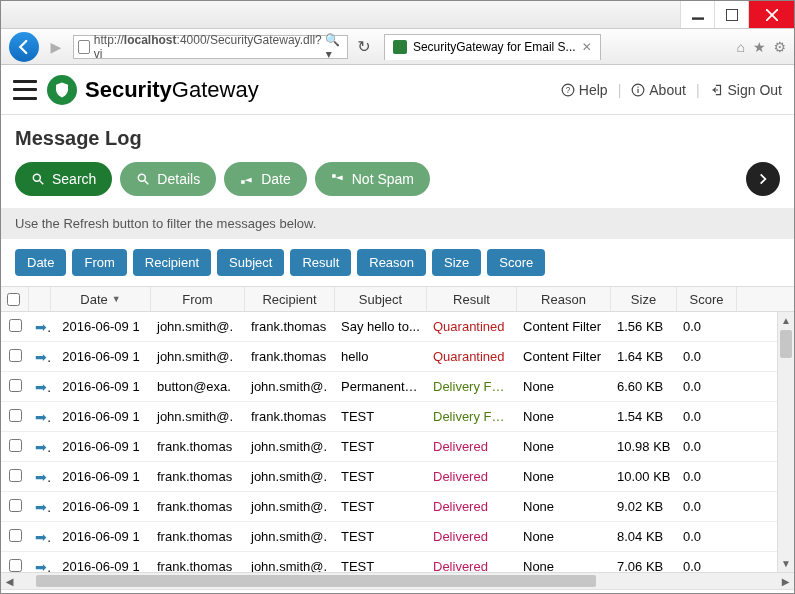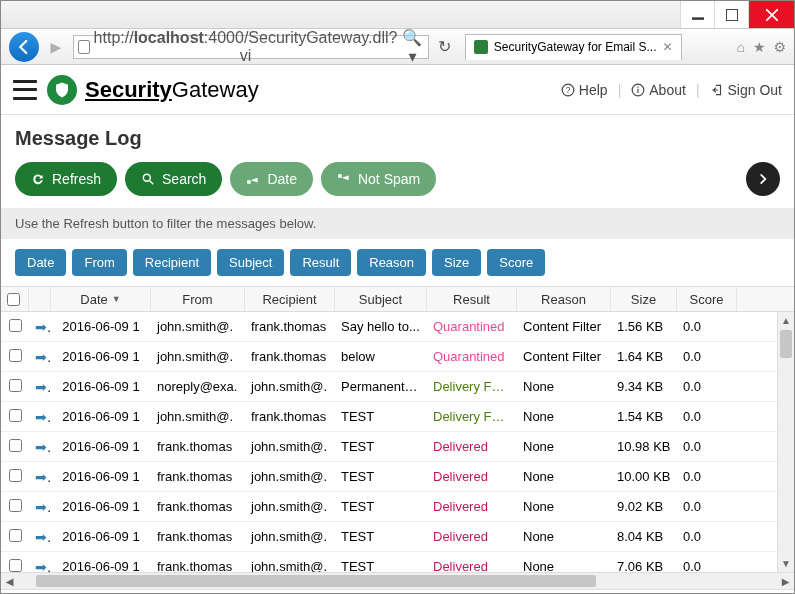--- a/index.html
+++ b/index.html
@@ -9,39 +9,39 @@
   .titlebar { height: 28px; background: linear-gradient(#f6f6f6,#e9e9e9); display:flex; justify-content:flex-end; align-items:stretch; border-bottom:1px solid #ccc; }
   .win-btn { width:34px; display:flex; align-items:center; justify-content:center; border-left:1px solid #ddd; font-size:12px; color:#333; cursor:default;}
   .win-btn.close { background:#e81123; color:#fff; width:46px;}
   .win-btn.max { background:#fff;}
   .win-btn.min { background:#fff;}
   .win-btn svg { width:12px; height:12px; }
 
   .navbar { height:36px; background:linear-gradient(#fdfdfd,#ececec); display:flex; align-items:center; padding:0 8px; gap:6px; border-bottom:1px solid #c8c8c8;}
   .back-btn { width:30px; height:30px; border-radius:50%; background:linear-gradient(#2994e6,#0f6bc0); display:flex; align-items:center; justify-content:center; color:#fff; font-size:16px; }
   .fwd-btn { width:22px; height:22px; color:#b0b0b0; display:flex;align-items:center;justify-content:center;font-size:14px;}
-  .urlbar { flex:0 0 250px; height:24px; border:1px solid #bcbcbc; background:#fff; display:flex; align-items:center; gap:4px; padding:0 4px; font-size:16px; color:#555;text-align:center; }
+  .urlbar { flex:0 0 250px; height:24px; border:1px solid #bcbcbc; background:#fff; display:flex; align-items:center; gap:4px; padding:0 4px; font-size:12px; color:#555; }
   .urlbar .globe { width:14px;height:14px;border:1px solid #888;border-radius:2px;}
   .refresh-nav { width:20px;height:20px; display:flex;align-items:center;justify-content:center;color:#555;}
   .tab { height:26px; border:1px solid #bcbcbc; border-bottom:none; background:#fff; display:flex; align-items:center; gap:6px; padding:0 8px; font-size:12px; margin-left:4px; }
   .tab .favicon{width:14px;height:14px;background:#2b7f3b;border-radius:2px;}
   .tab .close-tab{color:#888;font-size:12px;}
   .nav-icons { margin-left:auto; display:flex; gap:8px; color:#888; }
   .nav-icons span{font-size:14px;}
 
   
   .app { background:#fff; }
   .app-header { height:50px; display:flex; align-items:center; padding:0 12px; border-bottom:1px solid #e0e0e0;}
   .hamburger{width:24px;height:20px;display:flex;flex-direction:column;justify-content:space-between;margin-right:10px;}
   .hamburger div{height:3px;background:#222;border-radius:1px;}
   .logo{display:flex;align-items:center;gap:8px;}
   .logo-badge{width:30px;height:30px;background:#1f8a3d;border-radius:50%;display:flex;align-items:center;justify-content:center;}
   .logo-badge svg{width:18px;height:18px;fill:#fff;}
   .logo-text{font-size:22px;}
-  .logo-text b{font-weight:700;text-decoration:underline;}
+  .logo-text b{font-weight:700;}
   .header-links{margin-left:auto;display:flex;gap:10px;align-items:center;font-size:14px;color:#444;}
   .header-links .sep{color:#ccc;}
   .header-links a{display:flex;align-items:center;gap:4px;cursor:default;}
   .header-links svg{width:14px;height:14px;fill:#444;}
 
   .page-title{font-size:20px;font-weight:bold;padding:12px 14px;color:#333;}
 
   .toolbar{padding:0 14px 12px 14px;display:flex;gap:8px;align-items:center;}
   .pill{height:34px;border-radius:17px;display:inline-flex;align-items:center;gap:7px;padding:0 16px;color:#fff;font-size:14px;cursor:default;}
   .pill svg{width:14px;height:14px;fill:#fff;}
@@ -67,21 +67,21 @@
   .c-subj{width:92px;}
   .c-res{width:90px;}
   .c-rsn{width:94px;}
   .c-size{width:66px;}
   .c-score{width:60px;}
   .grid-head .col{border-right:1px solid #e5e5e5;height:100%;display:flex;align-items:center;justify-content:flex-start;}
   .grid-head .c-date,.grid-head .c-from,.grid-head .c-rcpt,.grid-head .c-subj,.grid-head .c-res,.grid-head .c-rsn,.grid-head .c-size,.grid-head .c-score{justify-content:center;}
   .grid-body{max-height:260px;overflow:hidden;position:relative;}
   .grid-row{display:flex;align-items:center;height:30px;font-size:13px;border-bottom:1px solid #eee;}
   .arrow-in{color:#2f7fb0;font-size:14px;}
-  .res-q{color:#ec4899;}
+  .res-q{color:#b91c1c;}
   .res-f{color:#4d7c0f;}
   .res-d{color:#be185d;}
 
   .vscroll{position:absolute;right:0;top:0;bottom:0;width:17px;background:#f0f0f0;border-left:1px solid #ddd;}
   .vscroll .thumb{position:absolute;left:2px;right:2px;top:18px;height:28px;background:#c6c6c6;border-radius:2px;}
   .vscroll .arr{position:absolute;left:0;right:0;height:17px;display:flex;align-items:center;justify-content:center;color:#666;font-size:10px;}
   .vscroll .arr.up{top:0;} .vscroll .arr.dn{bottom:0;}
 
   .hscroll{height:17px;background:#f0f0f0;border-top:1px solid #ddd;display:flex;align-items:center;}
   .hscroll .arr{width:17px;text-align:center;color:#666;font-size:10px;}
@@ -180,30 +180,31 @@
           <span>Sign Out</span>
         </a>
     </div>
   </div>
 
   <div class="page-title">Message Log</div>
 
   <div class="toolbar">
     <div class="pill green-dark">
         <svg viewBox="0 0 24 24">
-          <path d="M4 12a8 8 0 0 1 14-5l2-2v6h-6l2-2a5 5 0 1 0 1 5h3a8 8 0 0 1-16-2z"></path>
-        </svg>
-        <span>Refresh</span>
-      </div>
-    <div class="pill green-dark">
-        <svg viewBox="0 0 24 24">
           <circle cx="10" cy="10" r="6" fill="none" stroke="#fff" stroke-width="2.5"></circle>
           <line x1="15" y1="15" x2="21" y2="21" stroke="#fff" stroke-width="2.5"></line>
         </svg>
         <span>Search</span>
+      </div>
+    <div class="pill green-light">
+        <svg viewBox="0 0 24 24">
+          <circle cx="10" cy="10" r="6" fill="none" stroke="#fff" stroke-width="2.5"></circle>
+          <line x1="15" y1="15" x2="21" y2="21" stroke="#fff" stroke-width="2.5"></line>
+        </svg>
+        <span>Details</span>
       </div>
     <div class="pill green-light">
         <svg viewBox="0 0 24 24">
           <path d="M2 14h6v6H2zM8 14l12-4v8L8 14z"></path>
         </svg>
         <span>Date</span>
       </div>
     <div class="pill green-light">
         <svg viewBox="0 0 24 24">
           <path d="M2 10h6V4H2zM8 10l12 4V6L8 10z"></path>
@@ -261,36 +262,36 @@
           <div class="col c-rsn">Content Filter</div>
           <div class="col c-size">1.56 KB</div>
           <div class="col c-score">0.0</div>
         </div>
         <div class="grid-row">
           <div class="col c-chk"><input type="checkbox" style=""></div>
           <div class="col c-dir"><span class="arrow-in">➡</span></div>
           <div class="col c-date">2016-06-09 1</div>
           <div class="col c-from">john.smith@.</div>
           <div class="col c-rcpt">frank.thomas</div>
-          <div class="col c-subj">below</div>
+          <div class="col c-subj">hello</div>
           <div class="col c-res res-q">Quarantined</div>
           <div class="col c-rsn">Content Filter</div>
           <div class="col c-size">1.64 KB</div>
           <div class="col c-score">0.0</div>
         </div>
         <div class="grid-row">
           <div class="col c-chk"><input type="checkbox" style=""></div>
           <div class="col c-dir"><span class="arrow-in">➡</span></div>
           <div class="col c-date">2016-06-09 1</div>
-          <div class="col c-from">noreply@exa.</div>
+          <div class="col c-from">button@exa.</div>
           <div class="col c-rcpt">john.smith@.</div>
           <div class="col c-subj">Permanent D.</div>
           <div class="col c-res res-f">Delivery Fail..</div>
           <div class="col c-rsn">None</div>
-          <div class="col c-size">9.34 KB</div>
+          <div class="col c-size">6.60 KB</div>
           <div class="col c-score">0.0</div>
         </div>
         <div class="grid-row">
           <div class="col c-chk"><input type="checkbox" style=""></div>
           <div class="col c-dir"><span class="arrow-in">➡</span></div>
           <div class="col c-date">2016-06-09 1</div>
           <div class="col c-from">john.smith@.</div>
           <div class="col c-rcpt">frank.thomas</div>
           <div class="col c-subj">TEST</div>
           <div class="col c-res res-f">Delivery Fail..</div>

